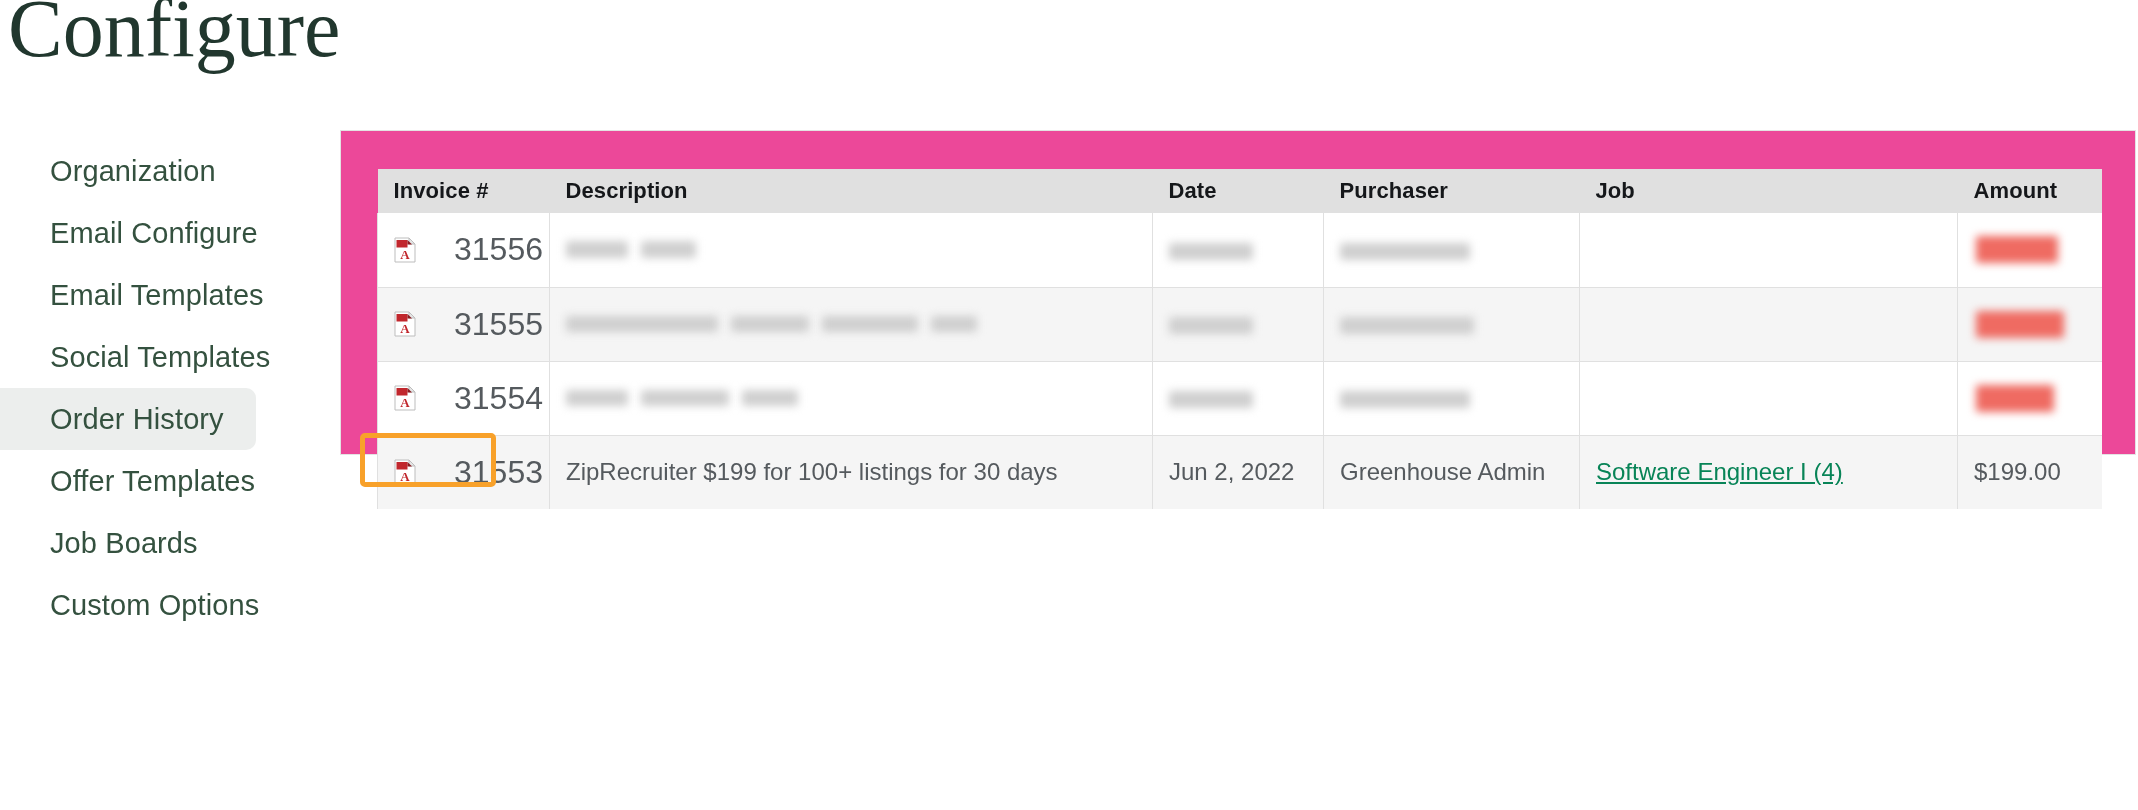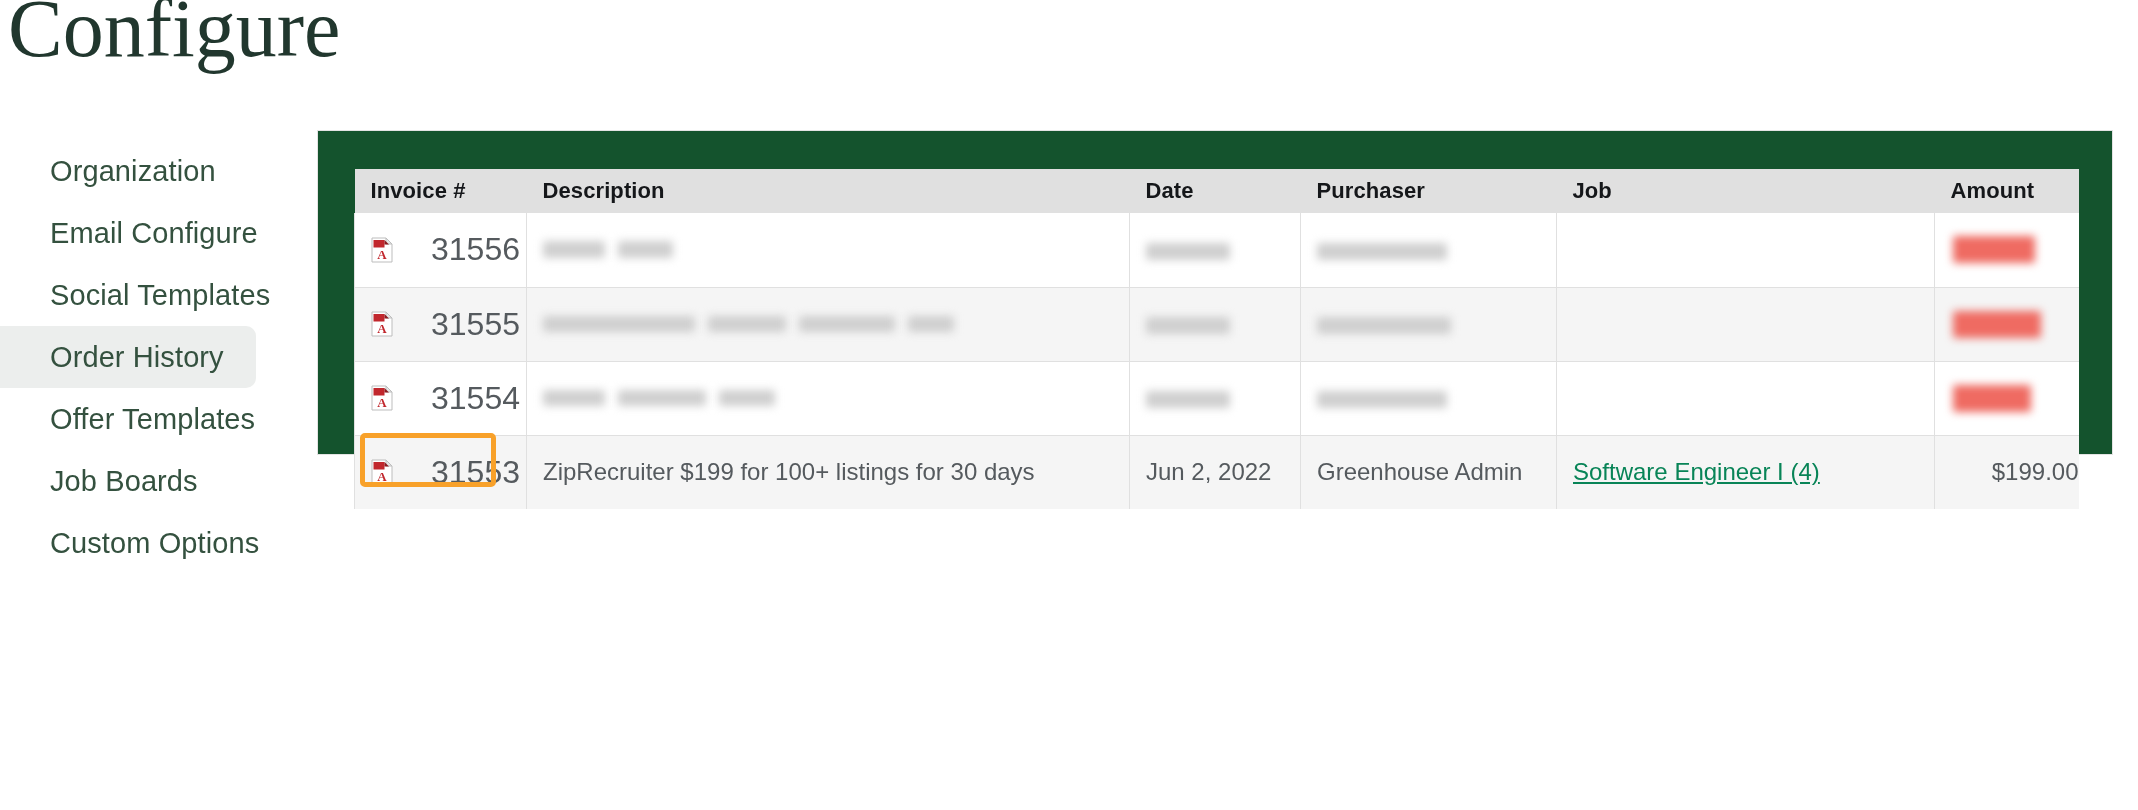--- a/index.html
+++ b/index.html
@@ -51,26 +51,26 @@
   .nav-item.active {
     background: #eceeed;
     border-top-right-radius: 10px;
     border-bottom-right-radius: 10px;
   }
   .nav-label { white-space: nowrap; margin-left: 36px; }
 
   
   #table-card {
     position: absolute;
-    left: 317px;
+    left: 340px;
     top: 130px;
     width: 1796px;
     height: 325px;
     border: 1px solid #e3e3e3;
-    background: #14532d;
+    background: #ec4899;
     box-sizing: border-box;
   }
 
   #orders-table {
     position: absolute;
     left: 36px;
     top: 38px;
     width: 1724px;
     border-collapse: collapse;
     table-layout: fixed;
@@ -100,21 +100,21 @@
     height: 74px;
     padding: 0 0 0 16px;
     border-right: 1px solid #e0e0e0;
     border-bottom: 1px solid #e0e0e0;
     color: #555a5e;
     font-size: 24px;
     vertical-align: middle;
     box-sizing: border-box;
     overflow: hidden;
   }
-  #orders-table tbody td:last-child { border-right: none; text-align: right; }
+  #orders-table tbody td:last-child { border-right: none; }
   #orders-table tbody tr:last-child td { border-bottom: none; }
   #orders-table tbody tr.odd  td { background: #ffffff; }
   #orders-table tbody tr.even td { background: #f5f5f5; }
   #orders-table tbody tr td:first-child {
     border-left: 1px solid #e0e0e0;
   }
 
   .invoice-cell {
     display: flex;
     align-items: center;
@@ -179,20 +179,23 @@
     <span class="nav-label">Organization</span>
   </div>
 
 
 
   <div class="nav-item">
     <span class="nav-label">Email Configure</span>
   </div>
 
 
+  <div class="nav-item">
+    <span class="nav-label">Email Templates</span>
+  </div>
 
   <div class="nav-item">
     <span class="nav-label">Social Templates</span>
   </div>
 
   <div class="nav-item active">
     <span class="nav-label">Order History</span>
   </div>
 
   <div class="nav-item">

